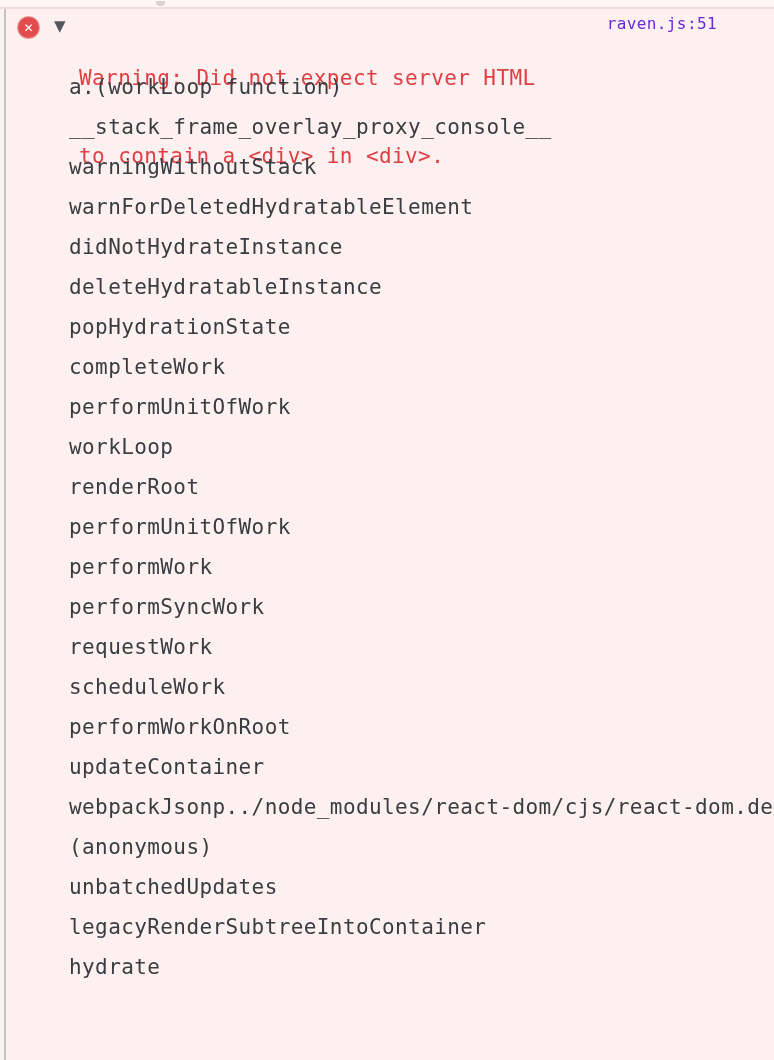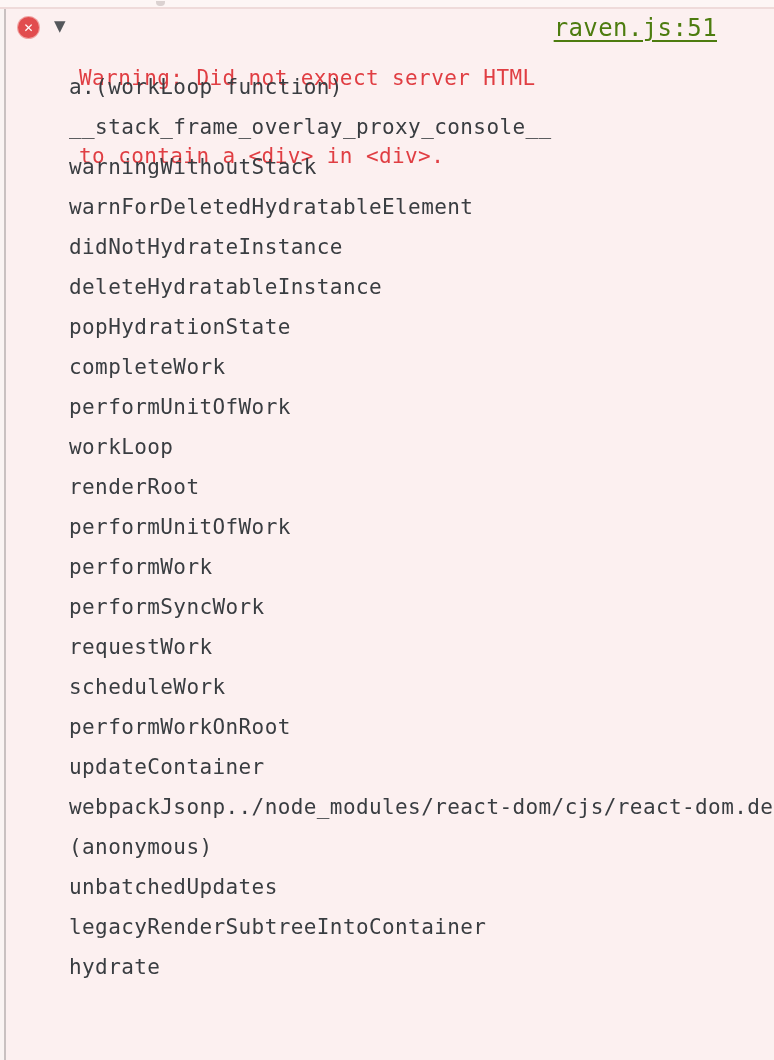--- a/index.html
+++ b/index.html
@@ -81,24 +81,23 @@
     color: #e03e43;
     font-size: 21px;
     line-height: 26px;
     letter-spacing: 0.4px;
     white-space: pre;
   }
 
   .source-link {
     position: absolute;
     top: 14px; right: 57px;
-    color: #4d7c0f;
-    font-size: 24px;
+    color: #6d28d9;
+    font-size: 16px;
     letter-spacing: 0.4px;
-    text-decoration: underline;
     text-decoration-thickness: 2px;
     text-underline-offset: 4px;
     cursor: pointer;
   }
 
   .stack-list {
     position: absolute;
     top: 67px; left: 0; right: 0;
   }
   .stack-row {

